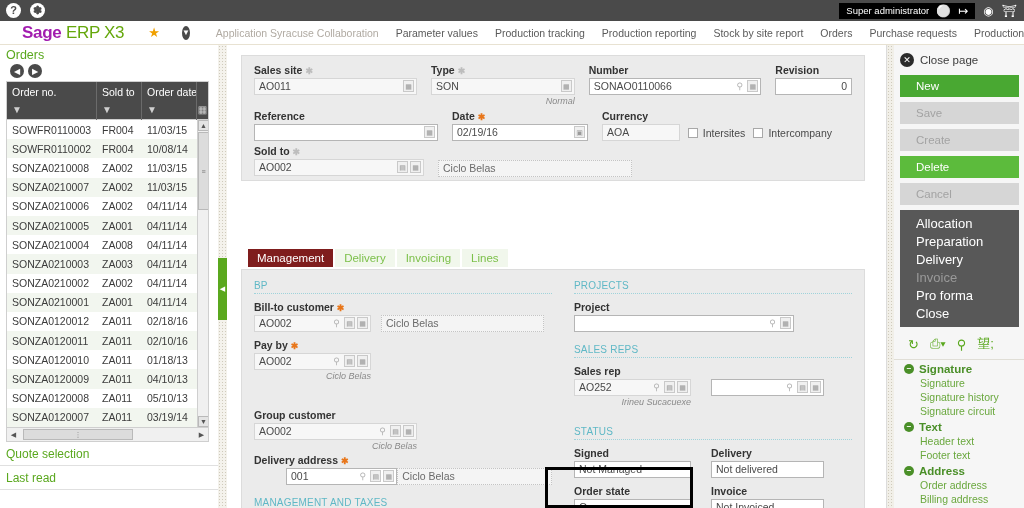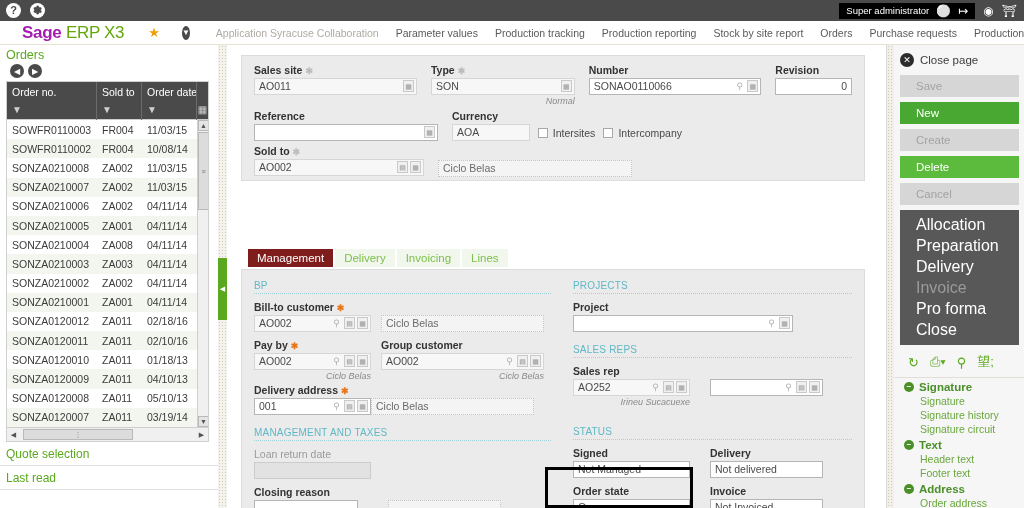--- a/index.html
+++ b/index.html
@@ -201,21 +201,21 @@
     font-size: 9px; display: flex; align-items: center; justify-content: center;
   }
   .abtn {
     margin: 0 6px 5px 6px; height: 22px; line-height: 22px;
     padding-left: 16px; font-size: 11.5px;
   }
   .abtn.green { background: #49a832; color: #fff; }
   .abtn.green2 { background: #5cbb3c; color: #fff; }
   .abtn.dis { background: #d6d6d6; color: #a3a3a3; }
   .amenu { margin: 4px 6px 0 6px; background: #585858; padding: 4px 0 5px 0; }
-  .amenu div { color: #ffffff; font-size: 16px; padding: 1.5px 0 1.5px 16px; }
+  .amenu div { color: #ffffff; font-size: 13px; padding: 1.5px 0 1.5px 16px; }
   .amenu div.dim { color: #9a9a9a; }
   .tool-row { display: flex; align-items: center; gap: 11px; padding: 8px 0 6px 14px; color: #5aa81e; font-size: 13px; }
   .rp-sep { border-top: 1px solid #e0ded6; margin: 0 0 0 0; }
   .grp { padding-left: 10px; }
   .grp-h { display: flex; align-items: center; gap: 5px; color: #4a8f28; font-weight: bold; font-size: 11.5px; padding: 3px 0 1px 0; }
   .minus { width: 10px; height: 10px; border-radius: 50%; background: #4a8f28; color: #fff; font-size: 8px; line-height: 9px; text-align: center; }
   .grp-i { color: #6aa83e; font-size: 10.5px; padding: 1px 0 1px 16px; }
 
   
   .hl-box {
@@ -431,20 +431,31 @@
       <div style="display:flex; gap:14px; margin-top:4px;">
         <div style="width:184px;">
           <div class="fld-label">Reference</div>
           <div class="inp white">
             <span></span>
             <span class="adorn">
               <span class="ad-btn">▦</span>
             </span>
           </div>
         </div>
+        <div style="width:136px;">
+          <div class="fld-label">
+            <span>Date</span> <span class="req">✱</span>
+          </div>
+          <div class="inp white">
+            <span>02/19/16</span>
+            <span class="adorn">
+              <span class="ad-btn">▣</span>
+            </span>
+          </div>
+        </div>
         <div style="width:230px;">
           <div class="fld-label">Currency</div>
           <div style="display:flex; align-items:center; gap:8px;">
             <div class="inp plain" style="width:92px;">
               <span>AOA</span>
             </div>
             <div class="chk-row">
               <span class="chk"></span>
               <span>Intersites</span>
             </div>
@@ -500,21 +511,21 @@
                 <span class="ad-ico">⚲</span>
                 <span class="ad-btn">▤</span>
                 <span class="ad-btn">▦</span>
               </span>
             </div>
             <div class="inp dotted" style="width:163px;">
               <span>Ciclo Belas</span>
             </div>
           </div>
 
-          <div style="display:flex; gap:10px; margin-top:7px;">
+          <div style="display:flex; gap:28px; margin-top:7px;flex-direction:column;">
             <div style="width:117px;">
               <div class="fld-label">
                 <span>Pay by</span> <span class="req">✱</span>
               </div>
               <div class="inp plain">
                 <span>AO002</span>
                 <span class="adorn">
                   <span class="ad-ico">⚲</span>
                   <span class="ad-btn">▤</span>
                   <span class="ad-btn">▦</span>
@@ -532,21 +543,21 @@
                   <span class="ad-btn">▦</span>
                 </span>
               </div>
               <div class="sub-italic">Ciclo Belas</div>
             </div>
           </div>
 
           <div class="fld-label" style="margin-top:3px;">
             <span>Delivery address</span> <span class="req">✱</span>
           </div>
-          <div style="display:flex; gap:0;">
+          <div style="display:flex; gap:0;margin-left:32px;">
             <div class="inp white" style="width:117px;">
               <span>001</span>
               <span class="adorn">
                 <span class="ad-ico">⚲</span>
                 <span class="ad-btn">▤</span>
                 <span class="ad-btn">▦</span>
               </span>
             </div>
             <div class="inp dotted" style="width:163px;">
               <span>Ciclo Belas</span>
@@ -646,22 +657,22 @@
 
   <div class="hl-box" style="left:545px; top:467px; width:148px; height:41px;"></div>
 
   <div class="rightpanel">
     <div class="rp-scrollstrip"></div>
     <div class="rp-inner">
       <div class="close-page">
         <span class="x-circ">✕</span>
         <span>Close page</span>
       </div>
+      <div class="abtn green">New</div>
       <div class="abtn dis">Save</div>
-      <div class="abtn green">New</div>
       <div class="abtn dis">Create</div>
       <div class="abtn green2">Delete</div>
       <div class="abtn dis">Cancel</div>
       <div class="amenu">
         <div>Allocation</div>
         <div>Preparation</div>
         <div>Delivery</div>
         <div class="dim">Invoice</div>
         <div>Pro forma</div>
         <div>Close</div>

